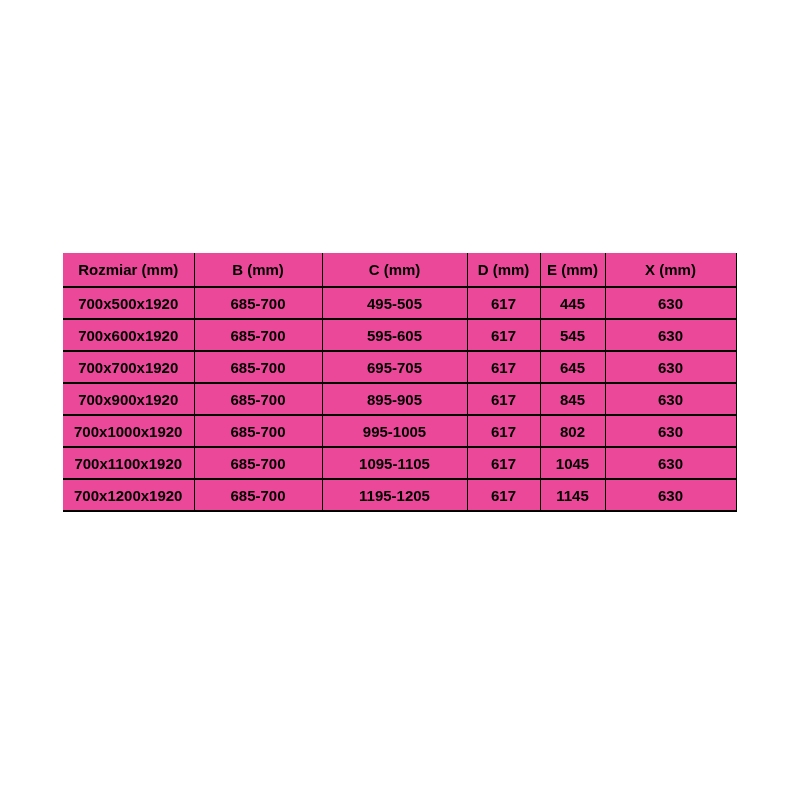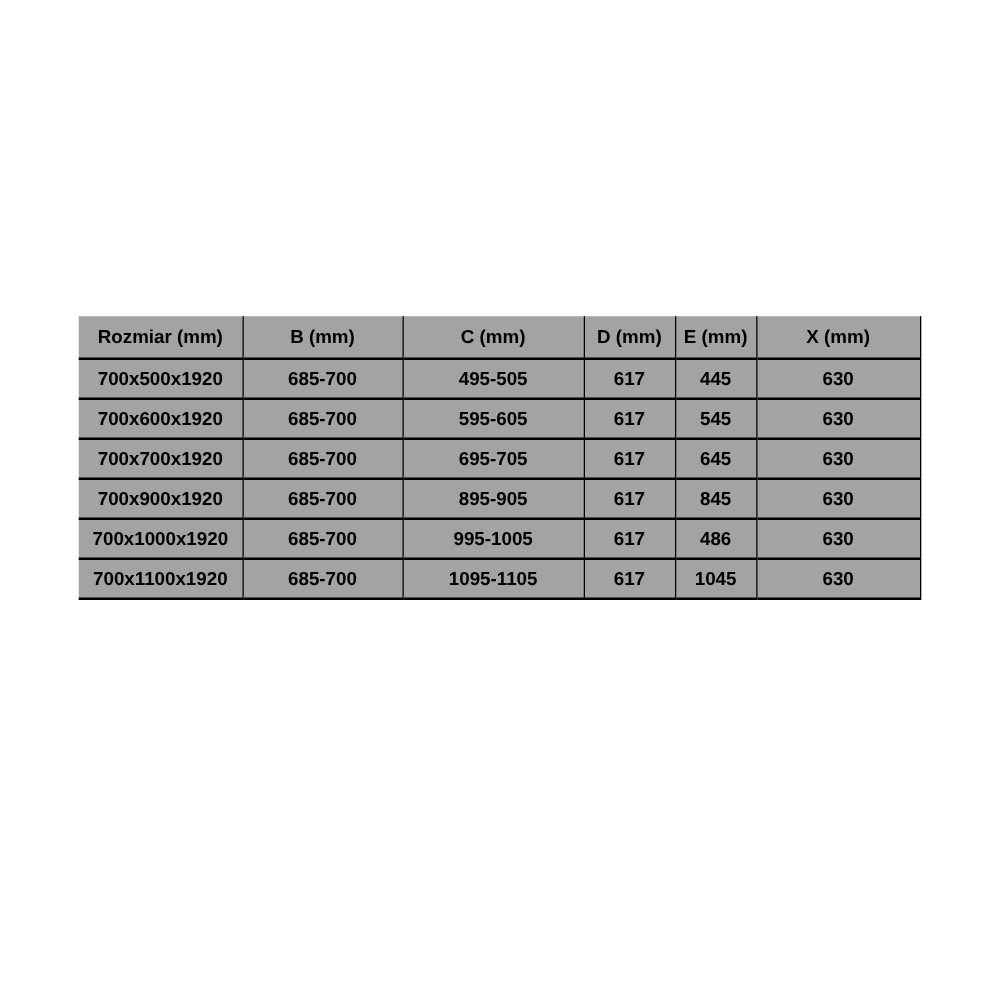--- a/index.html
+++ b/index.html
@@ -17,21 +17,21 @@
   }
   .table-wrap {
     position: absolute;
     left: 63px;
     top: 253px;
   }
   table.size-table {
     border-collapse: collapse;
     table-layout: fixed;
     width: 673px;
-    background: #a3a3a3;
+    background: #ec4899;
   }
   table.size-table th,
   table.size-table td {
     border-right: 1px solid #000000;   
     border-bottom: 2px solid #000000;  
     border-top: none;                  
     border-left: none;                 
     text-align: center;
     vertical-align: middle;
     padding: 0;
@@ -102,26 +102,34 @@
           <td>895-905</td>
           <td>617</td>
           <td>845</td>
           <td>630</td>
         </tr>
         <tr>
           <td>700x1000x1920</td>
           <td>685-700</td>
           <td>995-1005</td>
           <td>617</td>
-          <td>486</td>
+          <td>802</td>
           <td>630</td>
         </tr>
         <tr>
           <td>700x1100x1920</td>
           <td>685-700</td>
           <td>1095-1105</td>
           <td>617</td>
           <td>1045</td>
           <td>630</td>
         </tr>
+        <tr>
+          <td>700x1200x1920</td>
+          <td>685-700</td>
+          <td>1195-1205</td>
+          <td>617</td>
+          <td>1145</td>
+          <td>630</td>
+        </tr>
       </tbody>
   </table>
 </div>
 
 </body></html>

